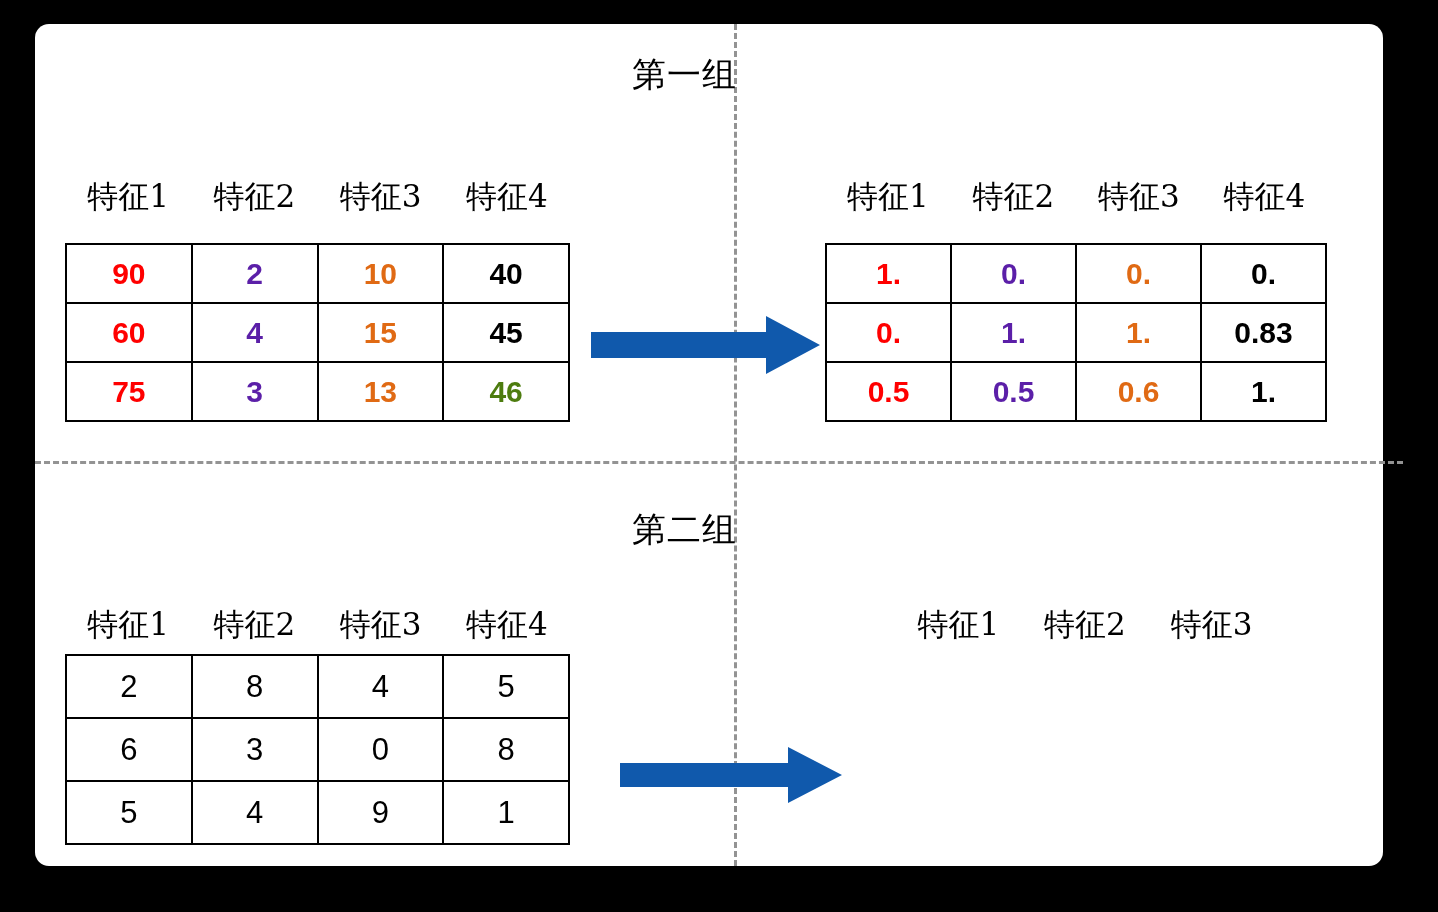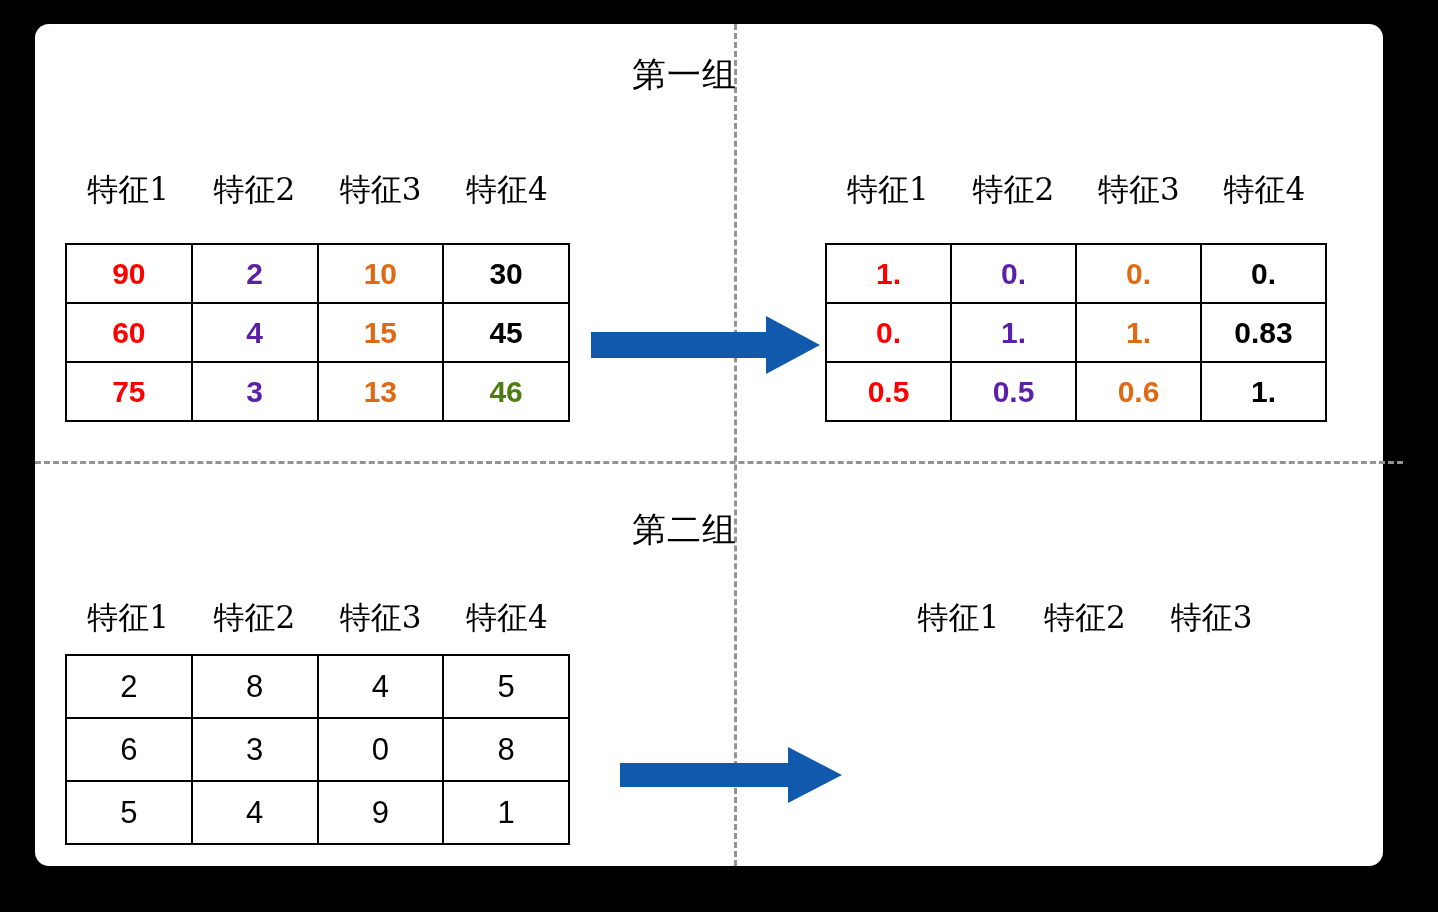--- a/index.html
+++ b/index.html
@@ -44,20 +44,21 @@
   #title-group-2{left:632px;top:518px;}
 
   
   .feat-header{
     position:absolute;
     display:flex;
     font-family:"DejaVu Serif","Liberation Serif",serif;
     font-size:31px;
     color:#000000;
     white-space:nowrap;
+    margin-top:7px;
   }
   .feat-header span{display:inline-block;text-align:center;}
 
   #hdr-tl{left:65px;top:180px;width:505px;}
   #hdr-tl span{width:126.25px;}
   #hdr-tr{left:825px;top:180px;width:502px;}
   #hdr-tr span{width:125.5px;}
   #hdr-bl{left:65px;top:608px;width:505px;}
   #hdr-bl span{width:126.25px;}
   #hdr-br{left:895px;top:608px;width:380px;}
@@ -122,21 +123,21 @@
     <span>特征3</span>
     <span>特征4</span>
   </div>
 
   <table class="dtable" id="table-raw-1" style="left:30px;top:219px;">
     <tbody>
         <tr>
       <td style="color:#FF0000;">90</td>
       <td style="color:#5B1FA8;">2</td>
       <td style="color:#E06A14;">10</td>
-      <td style="color:#000000;">30</td>
+      <td style="color:#000000;">40</td>
     </tr>
     <tr>
       <td style="color:#FF0000;">60</td>
       <td style="color:#5B1FA8;">4</td>
       <td style="color:#E06A14;">15</td>
       <td style="color:#000000;margin-left:28px;">45</td>
     </tr>
     <tr>
       <td style="color:#FF0000;">75</td>
       <td style="color:#5B1FA8;">3</td>

